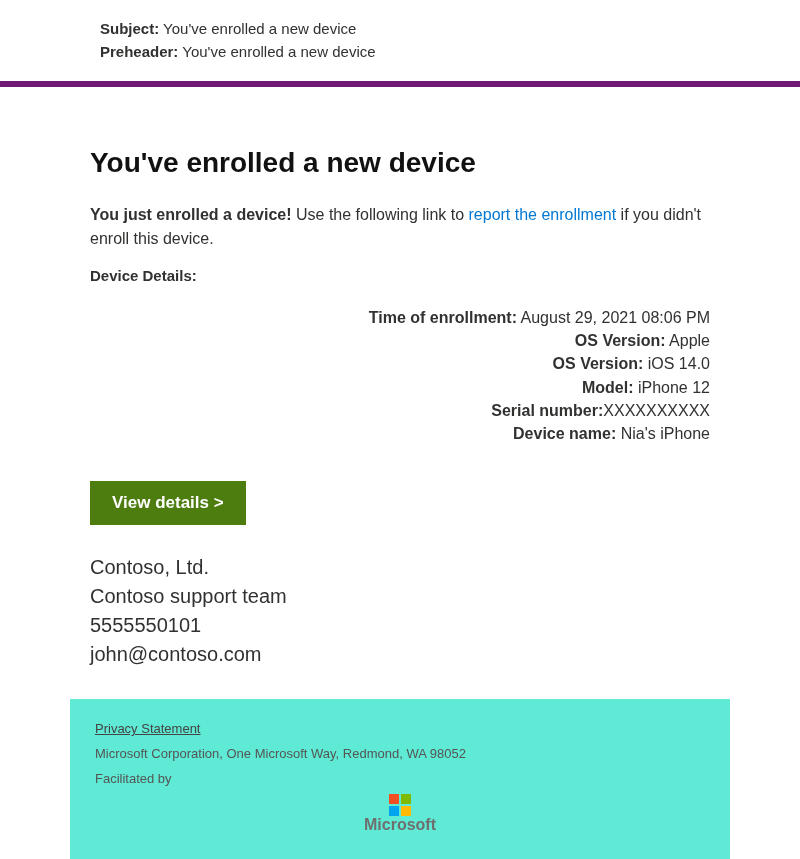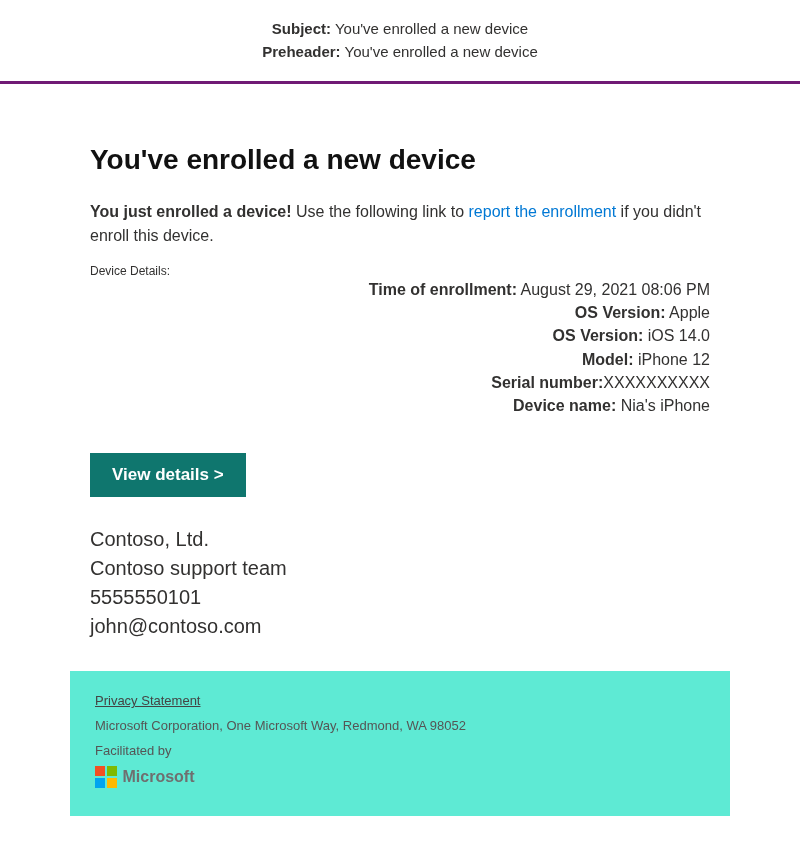--- a/index.html
+++ b/index.html
@@ -5,23 +5,22 @@
     * { box-sizing: border-box; margin: 0; padding: 0; }
     body {
       font-family: 'Segoe UI', -apple-system, BlinkMacSystemFont, sans-serif;
       background: #ffffff;
       color: #323130;
       font-size: 15px;
       width: 800px;
     }
     .meta-header {
       padding: 20px 100px 15px 100px;
-      border-bottom: 3px solid #701a75;
+      border-bottom: 6px solid #701a75;
       margin-bottom: 10px;
-      text-align: center;
     }
     .meta-row {
       margin-bottom: 6px;
       font-size: 15px;
     }
     .meta-label { font-weight: 700; }
     .content {
       padding: 50px 90px 30px 90px;
     }
     .main-title {
@@ -35,33 +34,34 @@
       line-height: 1.5;
       margin-bottom: 16px;
     }
     .intro-line .bold { font-weight: 700; }
     .link-inline {
       color: #0078d4;
       text-decoration: none;
       cursor: pointer;
     }
     .section-heading {
-      font-size: 12px;
-      font-weight: 400;
+      font-size: 15px;
+      font-weight: 700;
+      margin-bottom: 22px;
     }
     .detail-row {
       font-size: 16px;
       line-height: 1.45;
       text-align: right;
     }
     .detail-label { font-weight: 700; }
     .details-block { margin-bottom: 36px; }
     .cta-button {
       display: inline-block;
-      background: #0f766e;
+      background: #4d7c0f;
       color: #ffffff;
       font-size: 17px;
       font-weight: 600;
       padding: 12px 22px;
       border: none;
       cursor: pointer;
       margin-bottom: 28px;
     }
     .contact-block {
       font-size: 20px;
@@ -79,21 +79,21 @@
       cursor: pointer;
       display: inline-block;
       margin-bottom: 10px;
       color: #444;
     }
     .footer .address { margin-bottom: 10px; }
     .footer .facilitated { margin-bottom: 8px; }
     .ms-logo {
       display: flex;
       align-items: center;
-      gap: 6px;
+      flex-direction: column;
     }
     .ms-grid {
       display: grid;
       grid-template-columns: 10px 10px;
       grid-template-rows: 10px 10px;
       gap: 1.5px;
     }
     .ms-grid div:nth-child(1) { background: #f25022; }
     .ms-grid div:nth-child(2) { background: #7fba00; }
     .ms-grid div:nth-child(3) { background: #00a4ef; }

